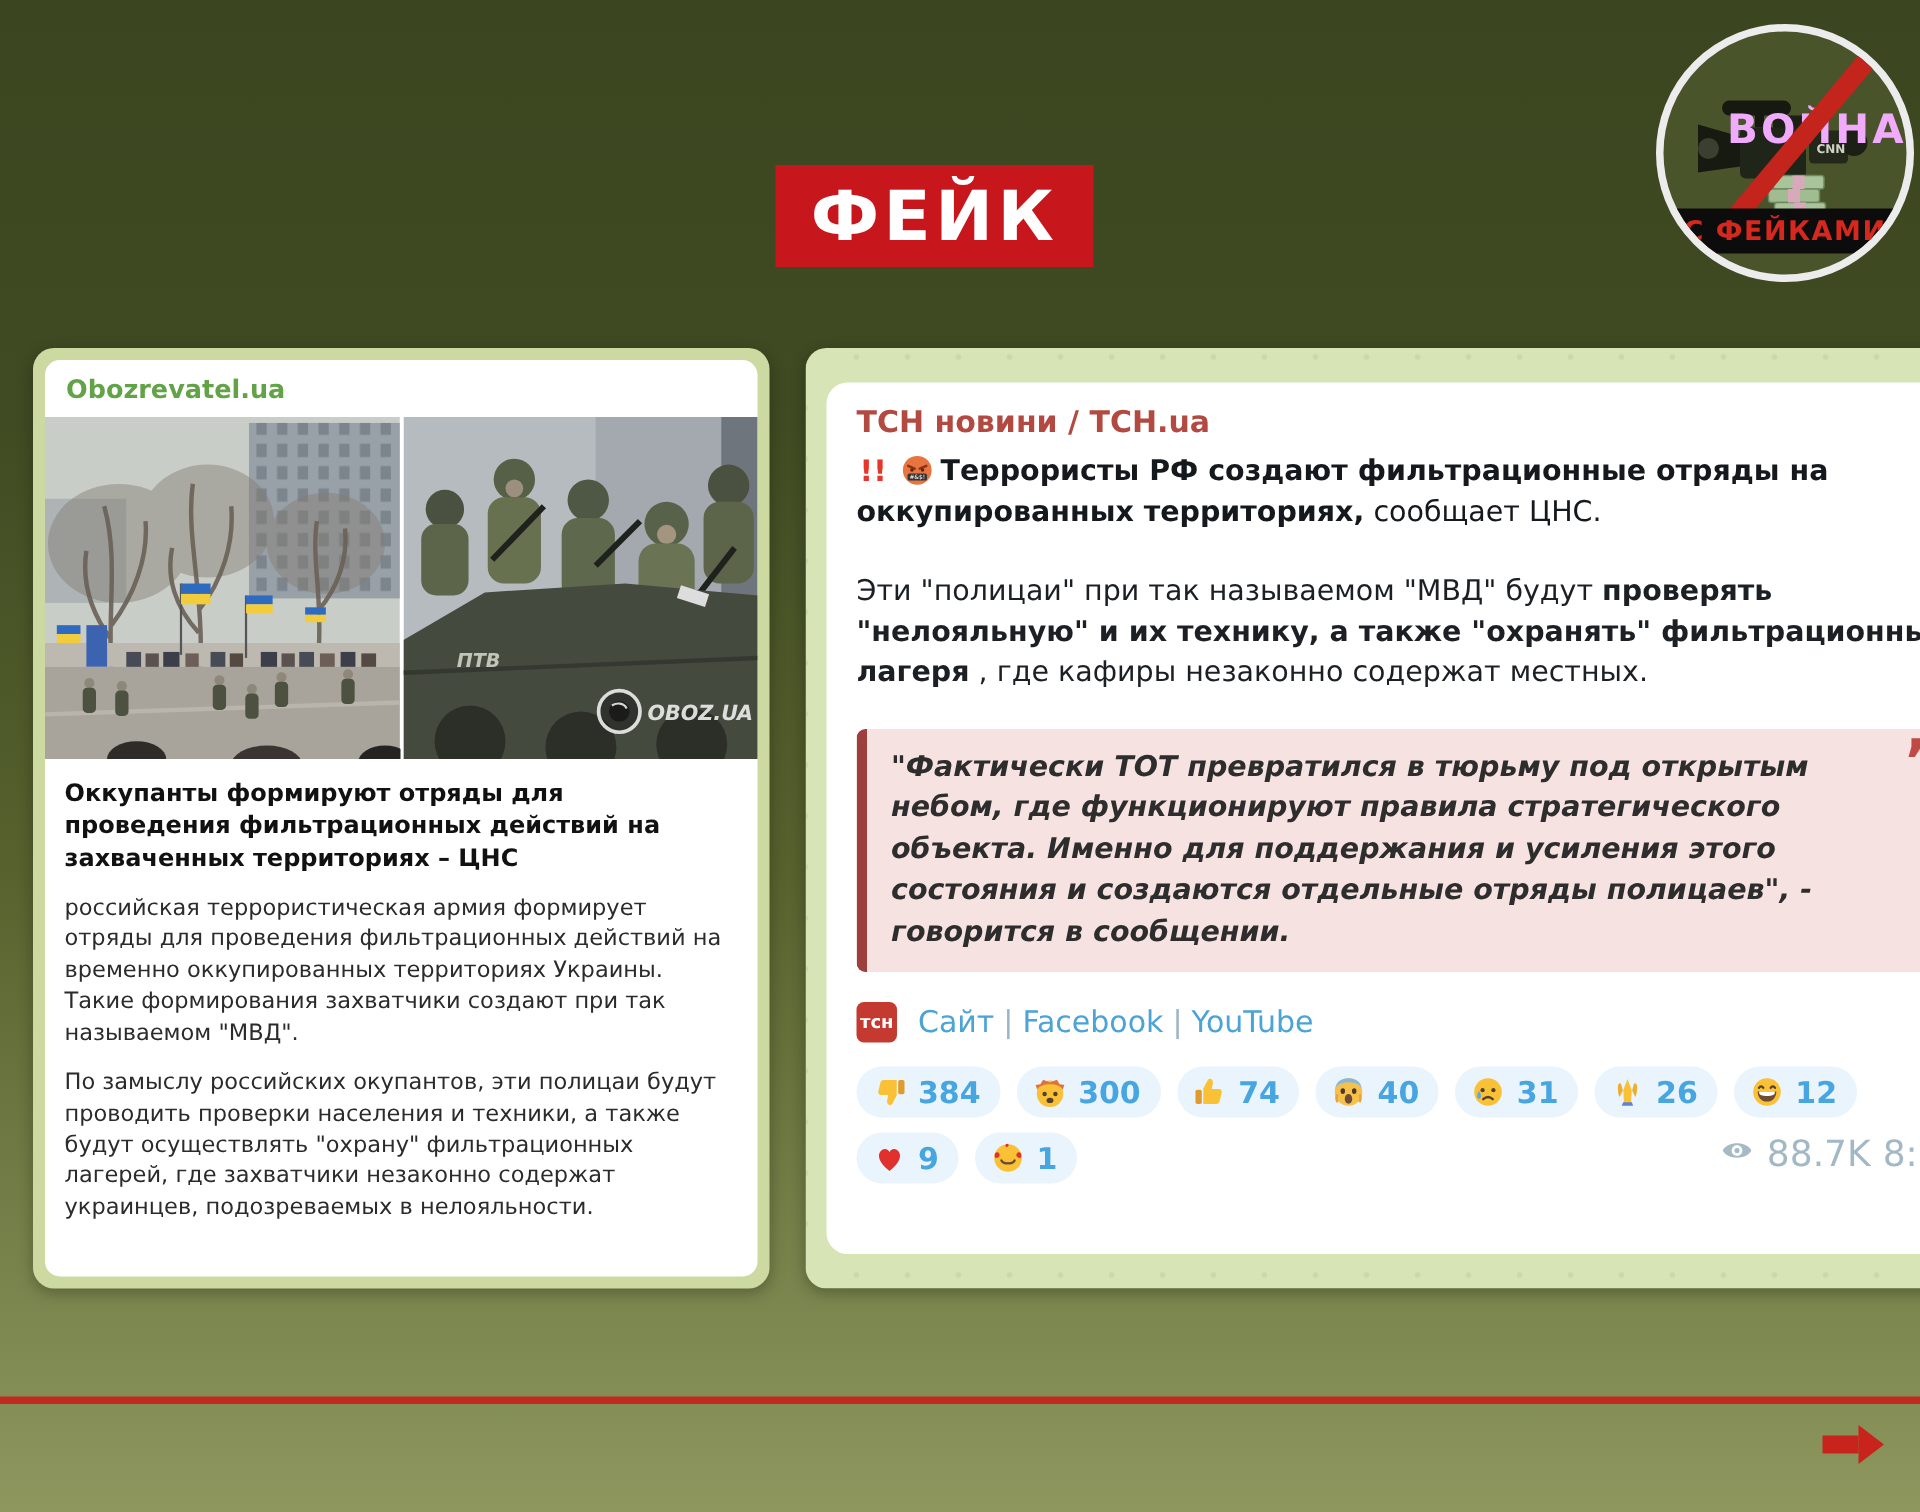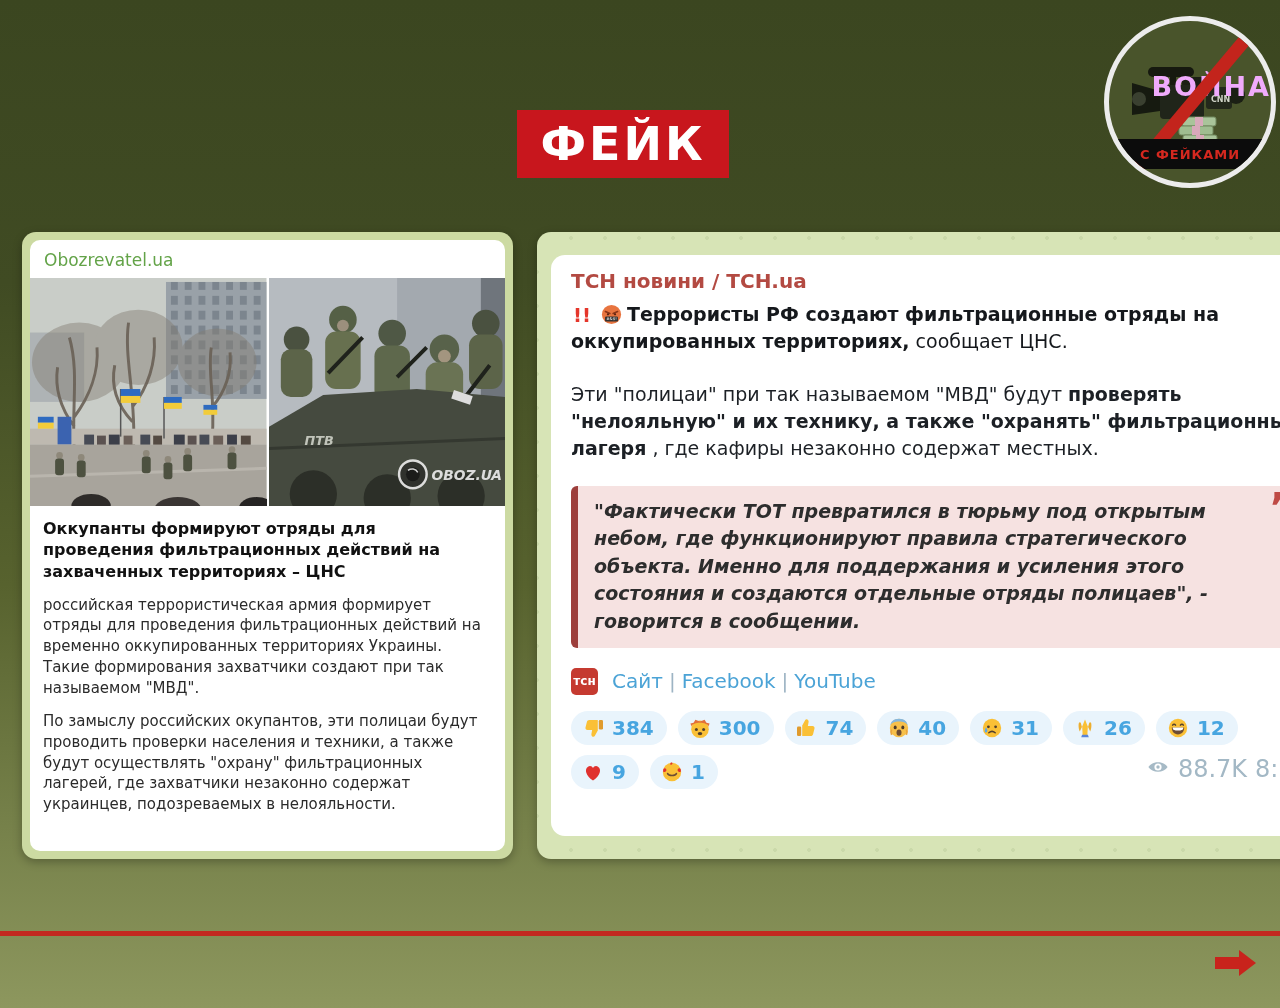--- a/index.html
+++ b/index.html
@@ -13,27 +13,27 @@
   
   .logo{position:absolute;left:1104px;top:16px;width:172px;height:172px;border-radius:50%;
     background:#49542b;border:5px solid #ececec;box-sizing:border-box;overflow:hidden;}
   .logo-top{position:absolute;top:22px;left:0;width:100%;text-align:right;color:#f0abfc;
     font-weight:bold;font-size:27px;letter-spacing:2px;z-index:3;margin-top:28px;}
   .logo-camera{position:absolute;left:16px;top:44px;width:130px;height:86px;z-index:2;}
   .logo-slash{position:absolute;left:-12px;top:78px;width:186px;height:13px;background:#c3241c;
     transform:rotate(-50deg);z-index:4;}
   .logo-band{position:absolute;left:0;bottom:14px;width:100%;height:30px;background:#0c0c0c;
     display:flex;align-items:center;justify-content:center;z-index:5;}
-  .logo-band span{color:#d5281f;font-weight:bold;font-size:13px;letter-spacing:1px;}
+  .logo-band span{color:#d5281f;font-weight:bold;font-size:18px;letter-spacing:1px;}
   
   .card{position:absolute;top:232px;height:627px;border-radius:14px;box-sizing:border-box;
     box-shadow:0 3px 10px rgba(0,0,0,.28);}
   .card-left{left:22px;width:491px;background:#ccdaa2;padding:8px;}
   .bubble{background:#fff;border-radius:10px;width:100%;height:100%;overflow:hidden;box-sizing:border-box;}
-  .obz-header{color:#63a348;font-weight:normal;font-size:17px;padding:10px 14px 8px;cursor:pointer;}
+  .obz-header{color:#63a348;font-weight:bold;font-size:17px;padding:10px 14px 8px;cursor:pointer;}
   .media-row{display:flex;gap:2px;height:228px;font-style:italic;}
   .media-row svg{flex:1;height:100%;display:block;min-width:0;}
   .obz-text{padding:12px 13px 0;font-size:15px;color:#2b2b2b;line-height:1.38;}
   .obz-text p{margin:0 0 13px;}
   .obz-headline{font-weight:bold;font-size:16px;color:#111;line-height:1.33;}
   .tlink{color:#5f9ccb;cursor:pointer;text-decoration:none;}
   .card-right{left:537px;width:806px;padding:23px 14px;background-color:#d7e4b6;
     background-image:radial-gradient(rgba(110,140,80,.16) 2.2px,transparent 2.8px),
                      radial-gradient(rgba(110,140,80,.12) 1.6px,transparent 2.2px);
     background-size:52px 52px,34px 34px;background-position:0 0,17px 23px;}

